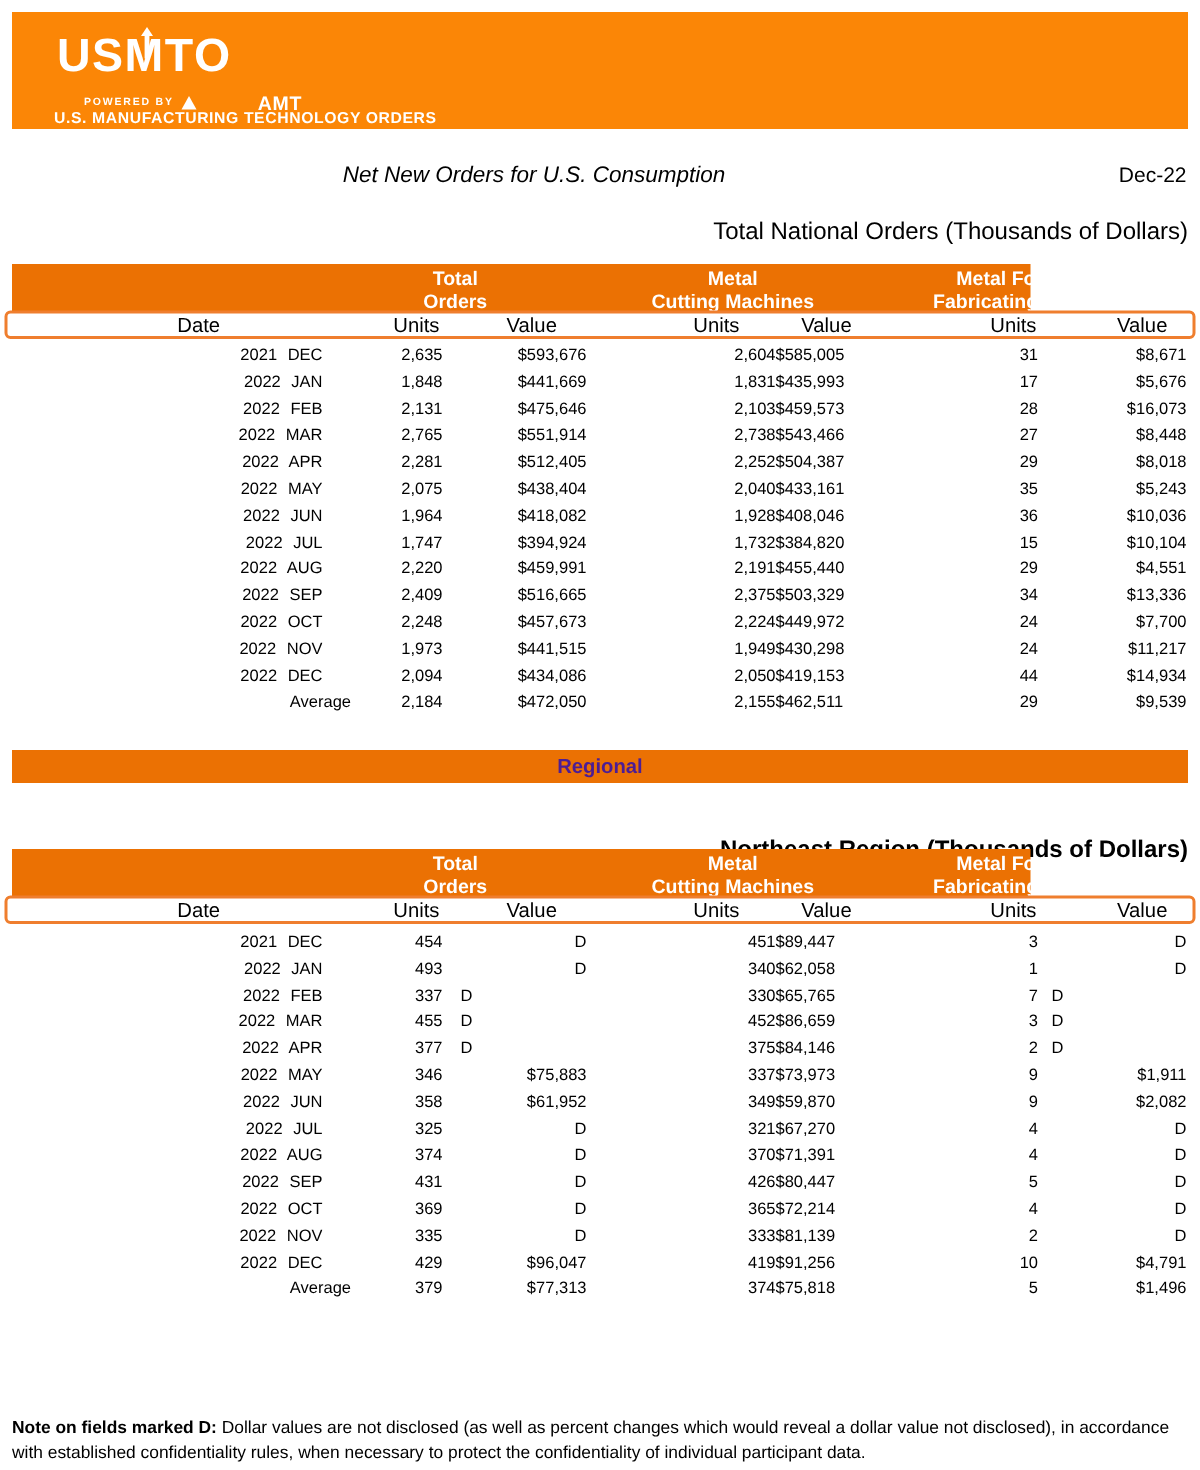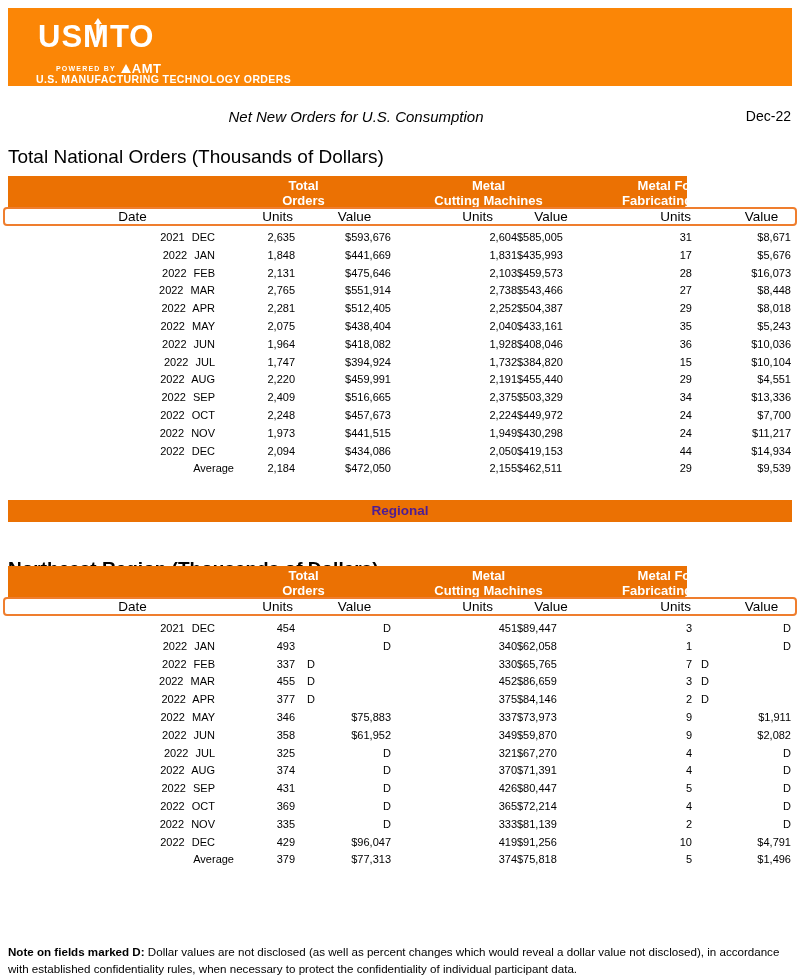--- a/index.html
+++ b/index.html
@@ -17,31 +17,31 @@
 
   
   .banner{left:8px;top:8px;width:784px;height:78px;background:var(--banner-orange);}
   .logo{position:absolute;left:30px;top:12px;color:#fff;font-weight:bold;
         font-size:31px;letter-spacing:1px;line-height:34px;}
   .m-arrow{position:absolute;left:84px;top:9px;width:12px;height:24px;}
   .powered{position:absolute;left:48px;top:53px;color:#fff;display:flex;align-items:center;}
   .powered-label{font-size:7px;font-weight:bold;letter-spacing:1.2px;margin-right:5px;}
   .amt-mark{width:0;height:0;border-left:5px solid transparent;border-right:5px solid transparent;
             border-bottom:9px solid #fff;margin-right:1px;display:inline-block;}
-  .amt-text{font-size:13px;font-weight:bold;letter-spacing:0.5px;}
+  .amt-text{font-size:13px;font-weight:bold;letter-spacing:0.5px;margin-left:40px;}
   .tagline{position:absolute;left:28px;top:65px;color:#fff;font-size:10.5px;
            font-weight:bold;letter-spacing:0.4px;}
 
   
   .report-title{left:0;top:108px;width:712px;text-align:center;
                 font-size:15px;font-style:italic;}
   .report-date{top:108px;right:9px;font-size:14px;}
 
   
-  .section-title{left:8px;width:784px;text-align:left;font-size:19px;}
+  .section-title{left:8px;width:784px;text-align:right;font-size:16px;}
   #t1-title{top:146px;}
   #t2-title{top:558px;font-weight:bold;}
 
   
   .gband{left:8px;width:679px;height:32px;background:var(--band-orange);
          display:grid;grid-template-columns:207px 177px 193px 207px;}
   .gcell{color:#fff;font-weight:bold;font-size:13px;line-height:15px;
          text-align:center;align-self:center;padding-top:1px;}
   #t1-band{top:176px;}
   #t2-band{top:566px;}

